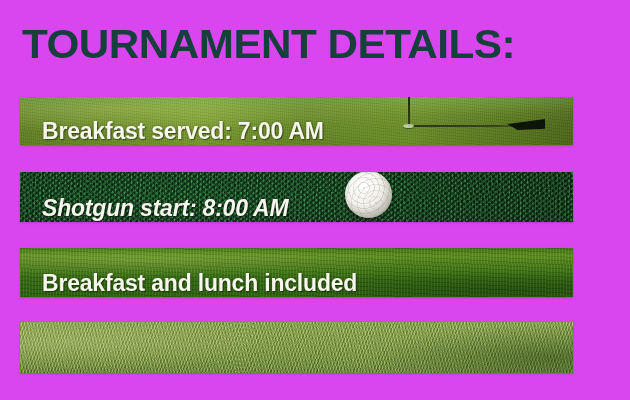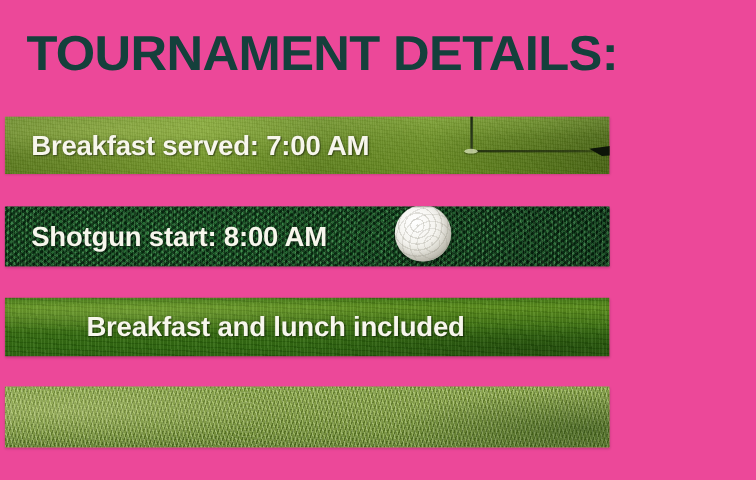--- a/index.html
+++ b/index.html
@@ -13,21 +13,21 @@
 
   body {
     background: #f6f8fc;
     font-family: "Liberation Sans", sans-serif;
     position: relative;
   }
 
   .slide {
     position: absolute;
     inset: 0;
-    background: #ec4899;
+    background: #d946ef;
   }
 
   
   .title {
     position: absolute;
     left: 22px;
     top: 18px;
     font-family: "Liberation Sans", sans-serif;
     font-size: 41px;
     font-weight: 700;
@@ -35,25 +35,25 @@
     line-height: 52px;
     color: #15403c;
     white-space: nowrap;
     transform: scaleX(1.03);
     transform-origin: left center;
   }
 
   
   .banner {
     position: absolute;
-    left: 4px;
-    width: 504px;
+    left: 20px;
+    width: 553px;
     overflow: hidden;
     display: flex;
-    align-items: center;
+    align-items: flex-end;
     box-shadow: 0 1px 2px rgba(0,0,0,0.18);
   }
   .banner .tex { position: absolute; inset: 0; }
   .banner .label {
     position: relative;
     z-index: 5;
     padding-left: 22px;
     color: #f7f6ec;
     font-family: "Liberation Sans", sans-serif;
     font-size: 23px;
@@ -112,21 +112,21 @@
   .flag {
     position:absolute; z-index:3;
     left: 487px; top: 22px;
     width: 38px; height: 11px;
     background: #0d1408;
     clip-path: polygon(0% 46%, 100% 0%, 100% 88%, 28% 100%);
     filter: blur(0.3px);
   }
 
   
-  #banner2 { top: 172px; height: 50px; }
+  #banner2 { top: 172px; height: 50px; font-style: italic; }
   #tex2 {
     background: #0e5c25;
     background-image:
       repeating-linear-gradient(41deg, rgba(0,0,0,0.34) 0 2px, rgba(255,255,255,0.0) 2px 4px),
       repeating-linear-gradient(-38deg, rgba(0,0,0,0.30) 0 2px, rgba(150,215,140,0.16) 2px 4px),
       repeating-linear-gradient(92deg, rgba(255,255,255,0.10) 0 1px, rgba(0,0,0,0.18) 1px 3px),
       radial-gradient(ellipse 70% 100% at 30% 50%, #17702c 0%, #0b4d1f 100%);
   }
   #tex2::after{
     content:"";
@@ -148,21 +148,21 @@
   .golfball::after{
     content:"";
     position:absolute; inset:0; border-radius:50%;
     background-image:
       repeating-radial-gradient(circle at 40% 36%, rgba(150,148,136,0.30) 0 1px, rgba(255,255,255,0) 1px 5px),
       repeating-radial-gradient(circle at 66% 68%, rgba(150,148,136,0.24) 0 1px, rgba(255,255,255,0) 1px 6px);
     opacity:.9;
   }
 
   
-  #banner3 { top: 248px; height: 49px; padding-left: 46px; }
+  #banner3 { top: 248px; height: 49px; }
   #tex3 {
     background:
       linear-gradient(180deg, #3f7414 0%, #5b8f1c 16%, #4a7d16 32%, #326a0f 62%, #27600c 100%);
   }
   #tex3::before{
     content:"";
     position:absolute; inset:0;
     background-image:
       repeating-linear-gradient(89deg, rgba(255,255,255,0.06) 0 1px, rgba(0,0,0,0.07) 1px 3px),
       repeating-linear-gradient(3deg, rgba(0,0,0,0.07) 0 1px, rgba(190,225,120,0.05) 1px 4px);

